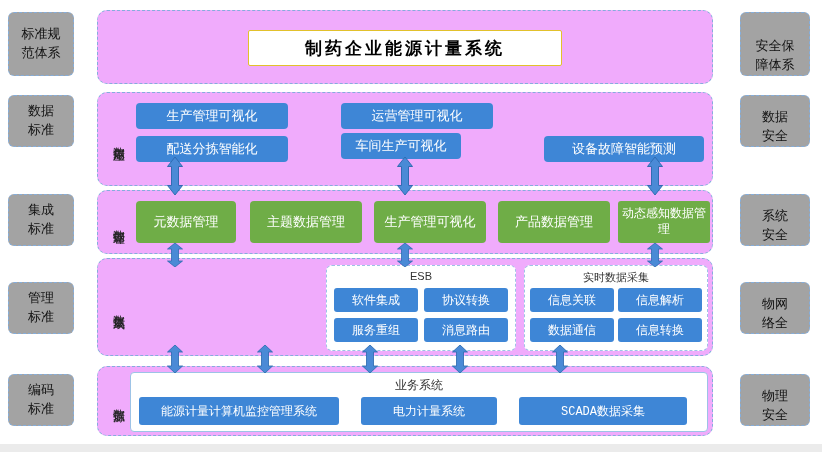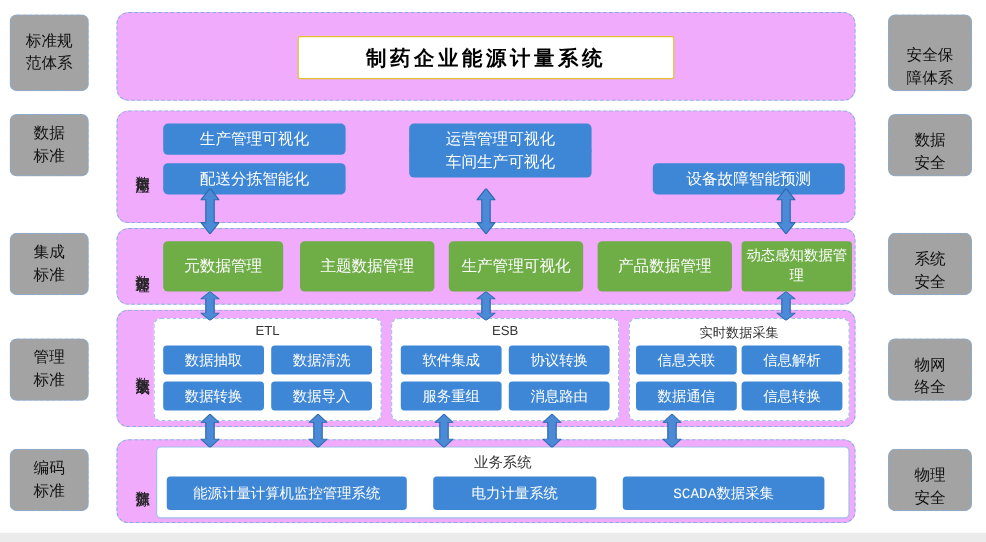--- a/index.html
+++ b/index.html
@@ -114,43 +114,36 @@
 
   <div class="sec" style="top:10px;height:72px">
     <div class="title-box">制药企业能源计量系统</div>
   </div>
 
   <div class="sec" style="top:92px;height:92px">
     <div class="vlabel">数据应用</div>
     <div class="btn blue" style="left:38px;top:10px;width:152px;height:26px">生产管理可视化</div>
     <div class="btn blue" style="left:243px;top:10px;width:152px;height:26px">运营管理可视化</div>
     <div class="btn blue" style="left:38px;top:43px;width:152px;height:26px">配送分拣智能化</div>
-    <div class="btn blue" style="left:243px;top:29px;width:152px;height:26px">车间生产可视化</div>
+    <div class="btn blue" style="left:243px;top:40px;width:120px;height:26px">车间生产可视化</div>
     <div class="btn blue" style="left:446px;top:43px;width:160px;height:26px">设备故障智能预测</div>
   </div>
 
   <div class="sec" style="top:190px;height:62px">
     <div class="vlabel">数据管理</div>
     <div class="btn green" style="left:38px;top:10px;width:100px;height:42px">元数据管理</div>
     <div class="btn green" style="left:152px;top:10px;width:112px;height:42px">主题数据管理</div>
     <div class="btn green" style="left:276px;top:10px;width:112px;height:42px">生产管理可视化</div>
     <div class="btn green" style="left:400px;top:10px;width:112px;height:42px">产品数据管理</div>
     <div class="btn green small" style="left:520px;top:10px;width:92px;height:42px;line-height:1.3">动态感知数据管理</div>
   </div>
 
   <div class="sec" style="top:258px;height:96px">
     <div class="vlabel">数据集成</div>
 
-    <div class="group" style="left:30px;width:188px">
-      <div class="group-title">ETL</div>
-      <div class="btn blue small" style="left:7px;top:22px;width:84px;height:24px">数据抽取</div>
-      <div class="btn blue small" style="left:97px;top:22px;width:84px;height:24px">数据清洗</div>
-      <div class="btn blue small" style="left:7px;top:52px;width:84px;height:24px">数据转换</div>
-      <div class="btn blue small" style="left:97px;top:52px;width:84px;height:24px">数据导入</div>
-    </div>
 
     <div class="group" style="left:228px;width:188px">
       <div class="group-title">ESB</div>
       <div class="btn blue small" style="left:7px;top:22px;width:84px;height:24px">软件集成</div>
       <div class="btn blue small" style="left:97px;top:22px;width:84px;height:24px">协议转换</div>
       <div class="btn blue small" style="left:7px;top:52px;width:84px;height:24px">服务重组</div>
       <div class="btn blue small" style="left:97px;top:52px;width:84px;height:24px">消息路由</div>
     </div>
 
     <div class="group" style="left:426px;width:182px">

